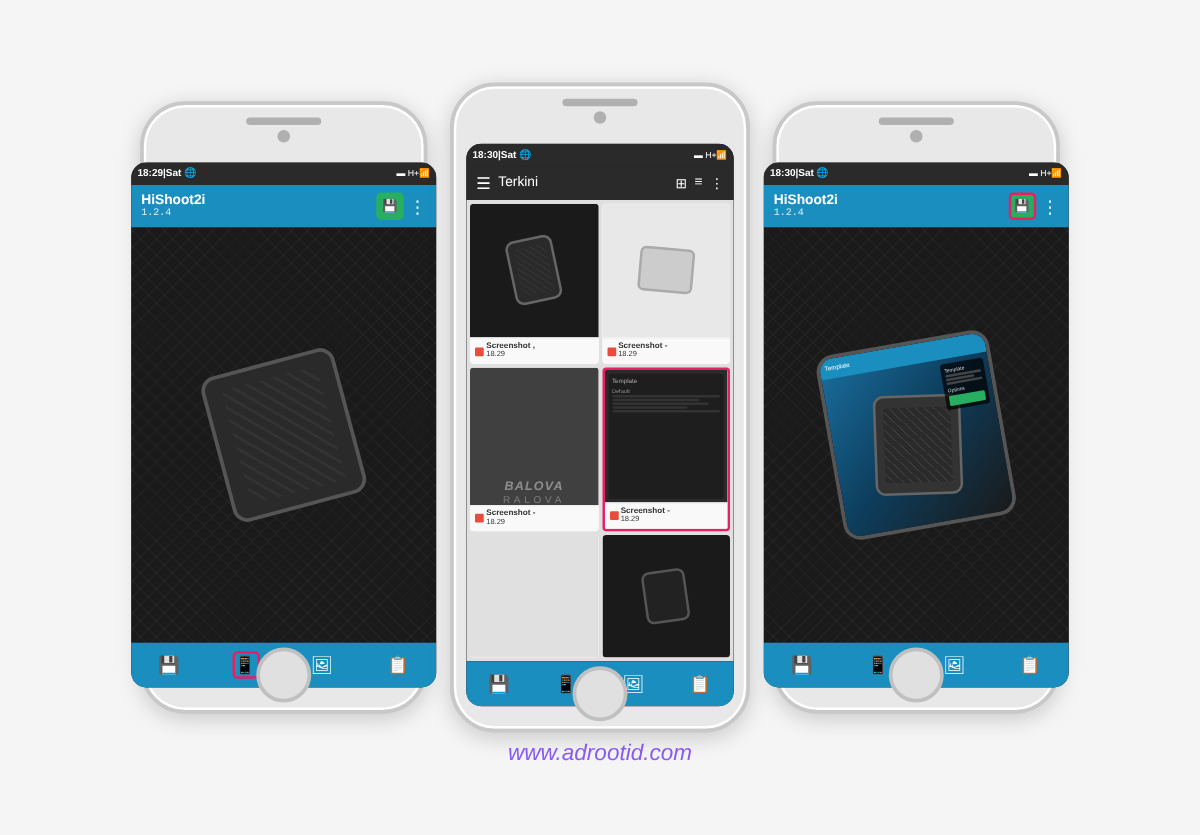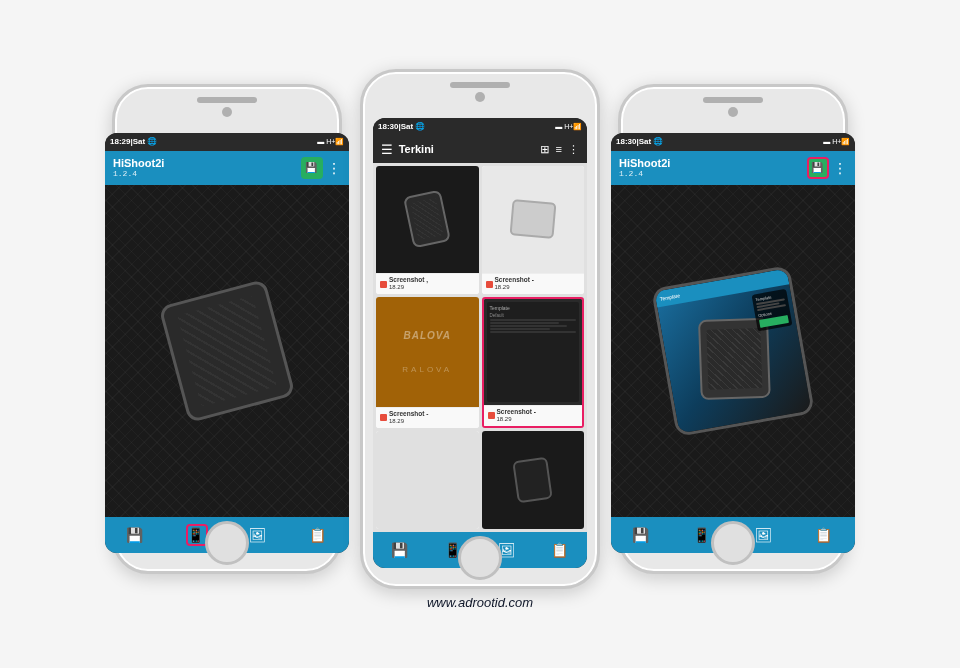--- a/index.html
+++ b/index.html
@@ -169,21 +169,21 @@
       width: 22px; height: 22px;
       display: flex; align-items: center; justify-content: center;
       color: #fff;
       font-size: 14px;
     }
     .nav-icon.highlighted {
       border: 2px solid #e91e63;
       border-radius: 4px;
     }
     .hamburger { color: #fff; font-size: 13px; }
-    .mid-title { color: #fff; font-size: 11px; font-weight: bold; flex: 1; }
+    .mid-title { color: #fff; font-size: 11px; font-weight: normal; flex: 1; }
 
     
     .balova-cell {
       background: #1a1a1a;
       display: flex;
       align-items: center;
       justify-content: center;
       position: relative;
       overflow: hidden;
     }
@@ -269,22 +269,22 @@
     .result-panel-green {
       background: #27ae60;
       height: 8px;
       border-radius: 1px;
       margin-top: 2px;
     }
 
     
     .footer-url {
       margin-top: 6px;
-      font-size: 13px;
-      color: #0f172a;
+      font-size: 18px;
+      color: #8b5cf6;
       font-style: italic;
     }
 
     
     .diamond-bg {
       background-color: #1a1a1a;
       background-image: 
         repeating-linear-gradient(45deg, transparent, transparent 8px, rgba(255,255,255,0.03) 8px, rgba(255,255,255,0.03) 9px),
         repeating-linear-gradient(-45deg, transparent, transparent 8px, rgba(255,255,255,0.03) 8px, rgba(255,255,255,0.03) 9px);
     }
@@ -441,24 +441,24 @@
                 <div class="red-dot"></div>
                 <div class="mid-grid-text">
                   <b>Screenshot -</b>
                   <span>18.29</span>
                 </div>
               </div>
             </div>
 
             <div class="mid-grid-item">
               <div class="mid-grid-img balova-cell">
-                <div style="position:relative;width:100%;height:100%;display:flex;align-items:center;justify-content:center;background:#a16207;">
+                <div style="position:relative;width:100%;height:100%;display:flex;align-items:flex-end;justify-content:center;background:#404040;">
                   <div style="text-align:center;">
                     <div style="color:#fff;font-size:10px;font-weight:900;font-style:italic;letter-spacing:1px;opacity:0.4;">BALOVA</div>
-                    <div style="color:#fff;font-size:8px;letter-spacing:3px;opacity:0.3;margin-top:24px;">RALOVA</div>
+                    <div style="color:#fff;font-size:8px;letter-spacing:3px;opacity:0.3;">RALOVA</div>
                   </div>
                 </div>
               </div>
               <div class="mid-grid-footer">
                 <div class="red-dot"></div>
                 <div class="mid-grid-text">
                   <b>Screenshot -</b>
                   <span>18.29</span>
                 </div>
               </div>

